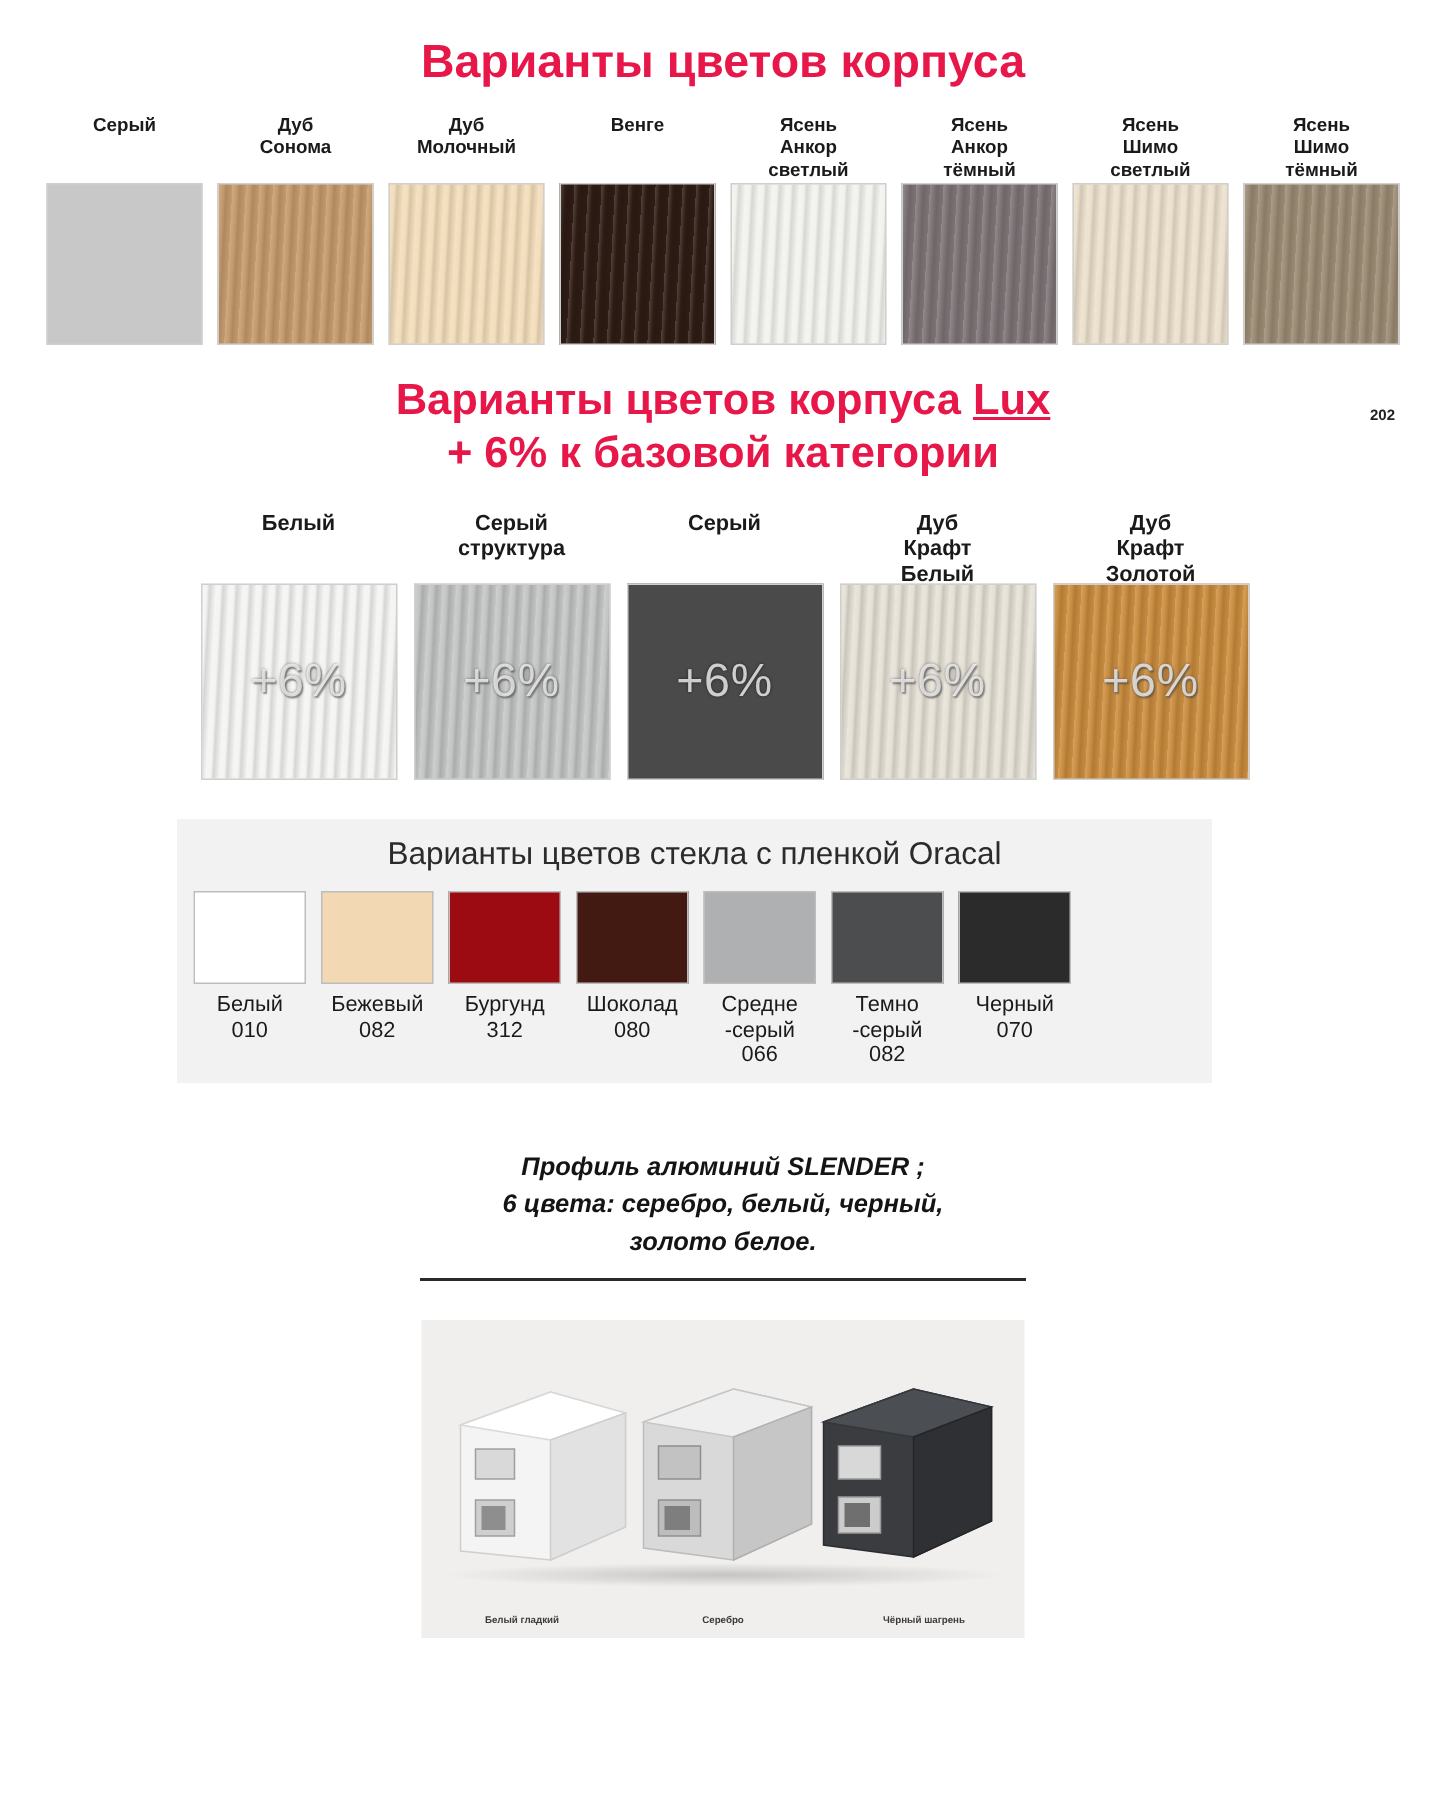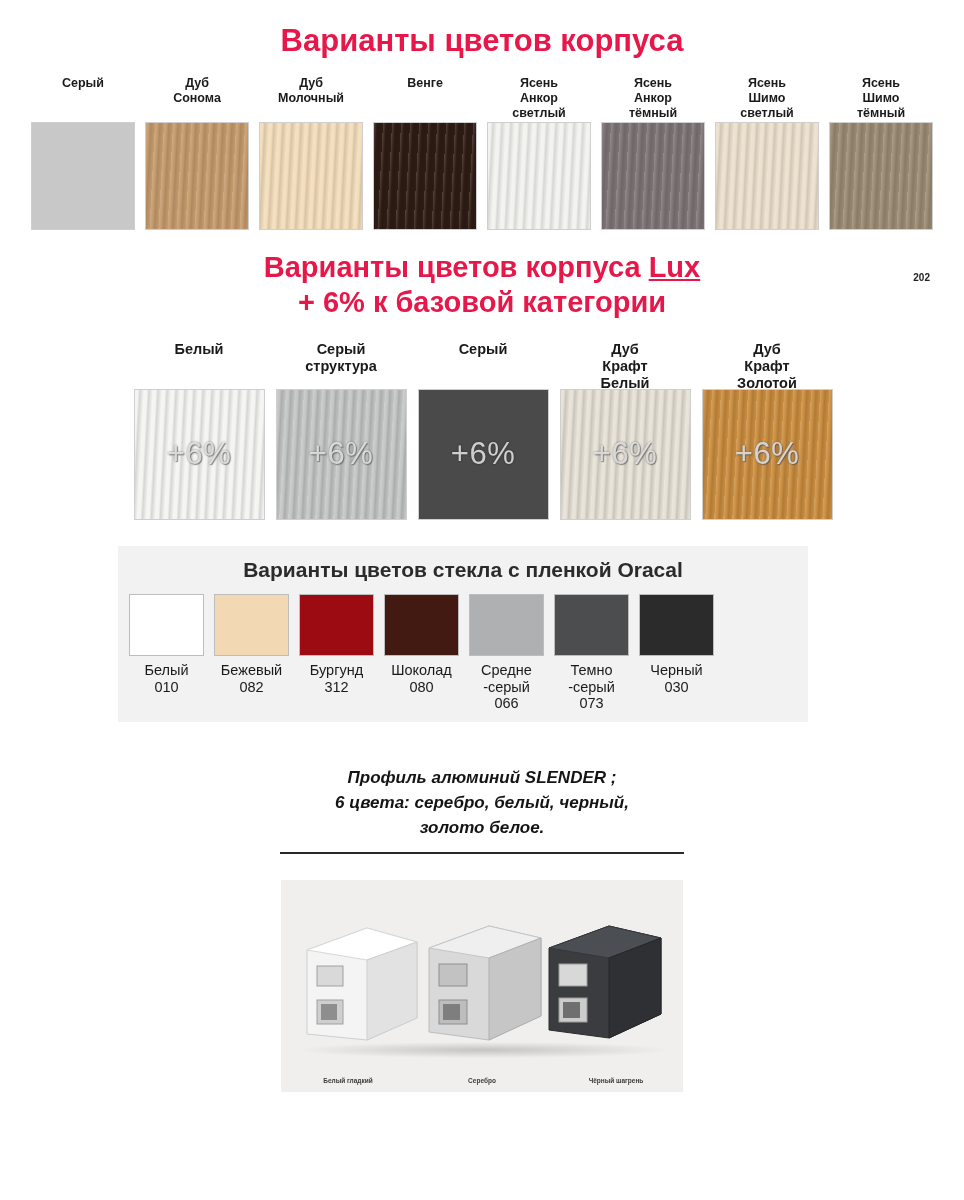--- a/index.html
+++ b/index.html
@@ -126,21 +126,21 @@
   .oracal-wrap {
     margin: 26px 0 0 118px;
     width: 690px;
     background: #f2f2f2;
     padding: 12px 0 10px 0;
     box-sizing: border-box;
   }
   .oracal-title {
     text-align: center;
     font-size: 21px;
-    font-weight: bold;
+    font-weight: normal;
     color: #2b2b2b;
     margin-bottom: 12px;
   }
   .oracal-row {
     display: flex;
     justify-content: flex-start;
     padding-left: 6px;
   }
   .oracal-col {
     width: 85px;
@@ -341,26 +341,26 @@
       <div class="oracal-col">
         <div class="oracal-box" style="background-color: rgb(174, 176, 177);"></div>
         <div class="oracal-label">Средне
 -серый
 066</div>
       </div>
       <div class="oracal-col">
         <div class="oracal-box" style="background-color: rgb(75, 77, 79);"></div>
         <div class="oracal-label">Темно
 -серый
-073</div>
+082</div>
       </div>
       <div class="oracal-col">
         <div class="oracal-box" style="background-color: rgb(43, 43, 43);"></div>
         <div class="oracal-label">Черный
-030</div>
+070</div>
       </div>
     </div>
 </div>
 
 <div class="profile-note">Профиль алюминий SLENDER ;
 6 цвета: серебро, белый, черный,
 золото белое.</div>
 <div class="profile-rule"></div>
 
 <div class="profile-img">

